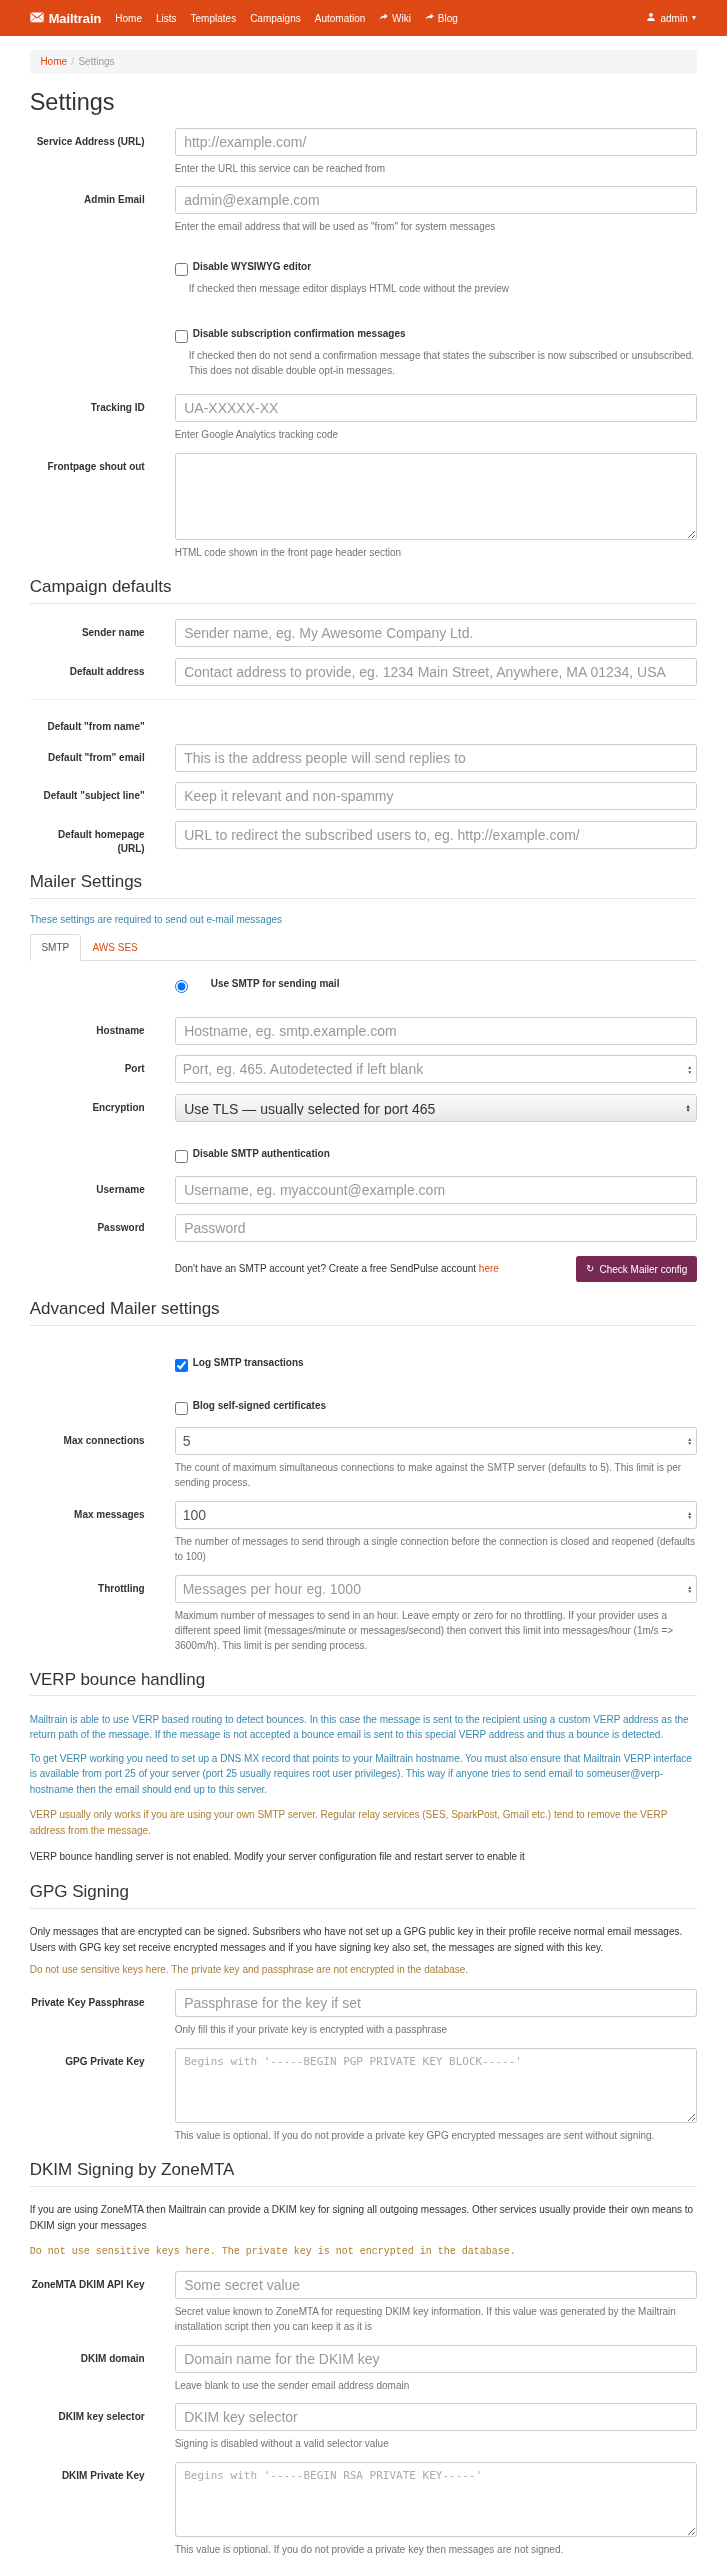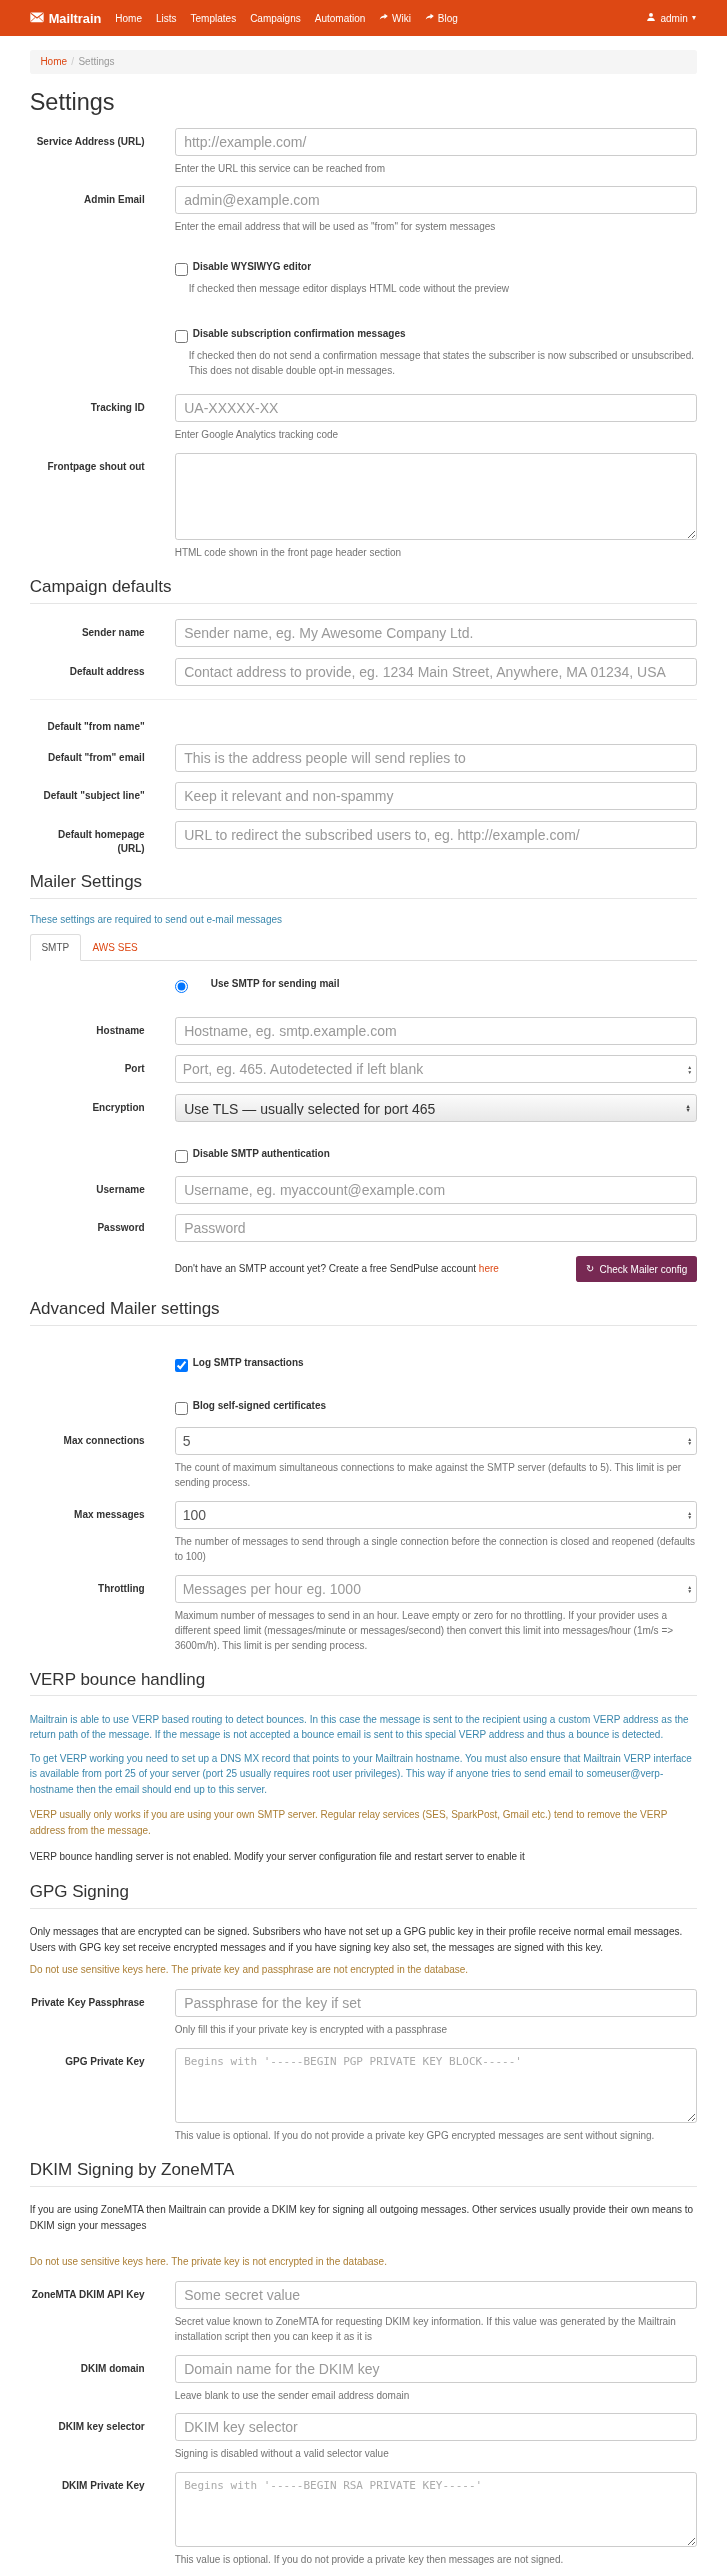--- a/index.html
+++ b/index.html
@@ -446,21 +446,21 @@
     <label class="label-col">GPG Private Key</label>
     <div class="control-col">
       <textarea class="form-control mono" placeholder="Begins with '-----BEGIN PGP PRIVATE KEY BLOCK-----'" style=""></textarea>
       <div class="help-block">This value is optional. If you do not provide a private key GPG encrypted messages are sent without signing.</div>
     </div>
   </div>
 
   <div class="legend">DKIM Signing by ZoneMTA</div>
 
   <p class="text-plain" style="margin-top:0;">If you are using ZoneMTA then Mailtrain can provide a DKIM key for signing all outgoing messages. Other services usually provide their own means to DKIM sign your messages</p>
-  <p class="text-warning" style="margin-top:21px;margin-bottom:11.4px;">Do not use sensitive keys here. The private key is not encrypted in the database.</p>
+  <p class="text-warning" style="margin-top:11px;margin-bottom:11.4px;font-family:Liberation Mono, monospace;">Do not use sensitive keys here. The private key is not encrypted in the database.</p>
 
   <div class="form-group">
     <label class="label-col">ZoneMTA DKIM API Key</label>
     <div class="control-col">
       <input class="form-control" placeholder="Some secret value" style="">
       <div class="help-block">Secret value known to ZoneMTA for requesting DKIM key information. If this value was generated by the Mailtrain installation script then you can keep it as it is</div>
     </div>
   </div>
 
   <div class="form-group">

